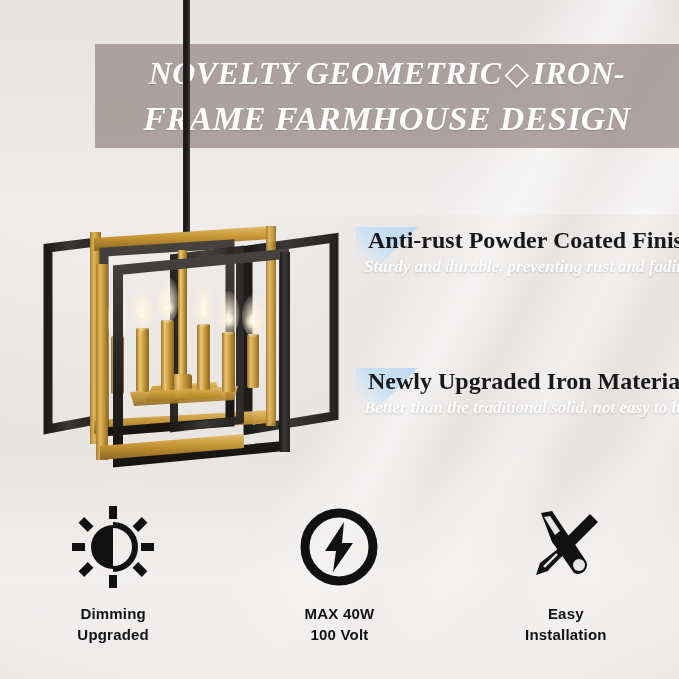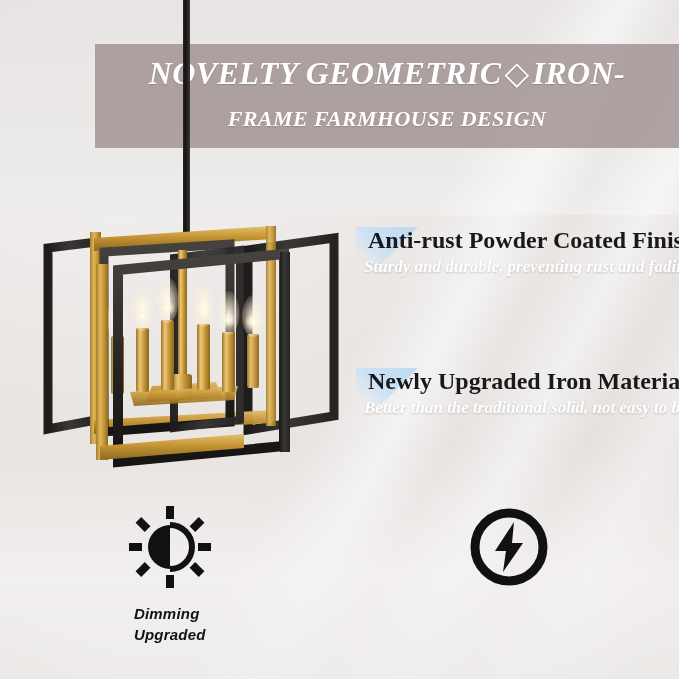--- a/index.html
+++ b/index.html
@@ -68,21 +68,21 @@
     font-family: "Liberation Serif", serif;
     font-style: italic;
     font-weight: 700;
     font-size: 33px;
     line-height: 45px;
     letter-spacing: 0.4px;
     white-space: nowrap;
     text-shadow: 0 1px 1px rgba(90,78,78,0.30);
   }
   .banner-line.l1 { font-size: 32px; }
-  .banner-line.l2 { font-size: 22px; }
+  .banner-line.l2 { font-size: 34px; }
   .diamond-glyph { font-style: normal; font-weight: 400; padding: 0 3px; }
 
   
   .rod {
     position: absolute;
     left: 183px;
     top: 0;
     width: 7px;
     height: 250px;
     background: linear-gradient(90deg, #2a2826 0%, #151413 35%, #3b3836 100%);
@@ -170,28 +170,27 @@
   }
   .benefit-icon {
     height: 84px;
     display: flex;
     align-items: center;
     justify-content: center;
   }
   .benefit-icon svg { display: block; }
   .benefit-label {
     margin-top: 14px;
-    text-align: left;
+    text-align: center;
     color: #121212;
     font-family: "Liberation Sans", sans-serif;
     font-weight: 700;
     font-size: 15px;
     line-height: 21px;
     letter-spacing: 0.2px;
-    font-style: italic;
   }
   .benefit-label span { display: block; }
 </style>
 </head>
 <body>
 
 <div id="stage">
 
   <div class="bg-base"></div>
   <div class="bg-corner"></div>
@@ -358,17 +357,44 @@
       </div>
     </div>
 
     <div class="benefit">
       <div class="benefit-icon">
         <svg width="82" height="82" viewBox="0 0 82 82" xmlns="http://www.w3.org/2000/svg">
           <circle cx="41" cy="41" r="34" fill="none" stroke="#111111" stroke-width="9"></circle>
           <path d="M46 16 L27 45 L38 45 L35 66 L55 37 L44 37 Z" fill="#111111"></path>
         </svg>
       </div>
+      <div class="benefit-label">
+        <span>MAX 40W</span>
+        <span>100 Volt</span>
+      </div>
     </div>
 
+    <div class="benefit">
+      <div class="benefit-icon">
+        <svg width="84" height="84" viewBox="0 0 84 84" xmlns="http://www.w3.org/2000/svg">
+          <g fill="#111111">
+
+            <path d="M17 8 L28 6 L42 27 L52 41 L62 56 A9 9 0 0 1 50 68 L39 52 L28 37 Z"></path>
+            <path d="M20 12 L26 11 L36 26 L31 30 Z" fill="#e9e7e5"></path>
+            <circle cx="55" cy="60" r="6" fill="#e9e7e5"></circle>
+
+            <path d="M66 9 L74 17 L46 45 L38 37 Z"></path>
+            <path d="M40 39 L45 44 L24 66 L12 70 L16 58 Z"></path>
+            <g stroke="#e9e7e5" stroke-width="2.4" fill="none">
+              <path d="M20 62 L33 49"></path>
+              <path d="M25 66 L38 53"></path>
+            </g>
+          </g>
+        </svg>
+      </div>
+      <div class="benefit-label">
+        <span>Easy</span>
+        <span>Installation</span>
+      </div>
+    </div>
 
   </div>
 </div>
 
 </body></html>

